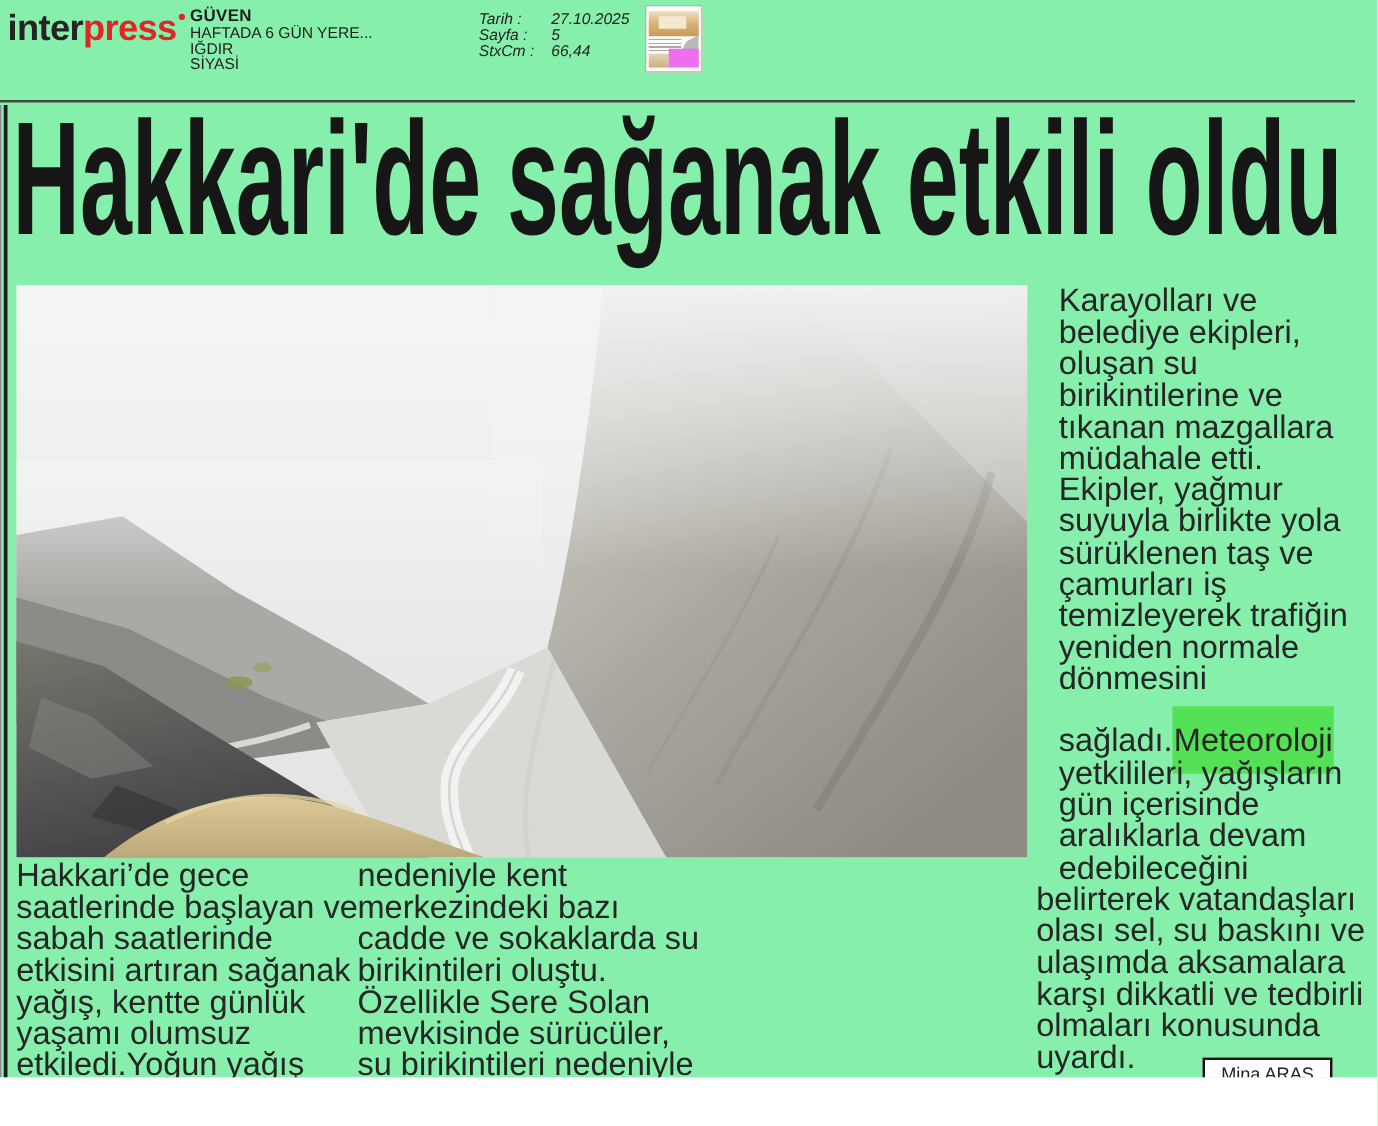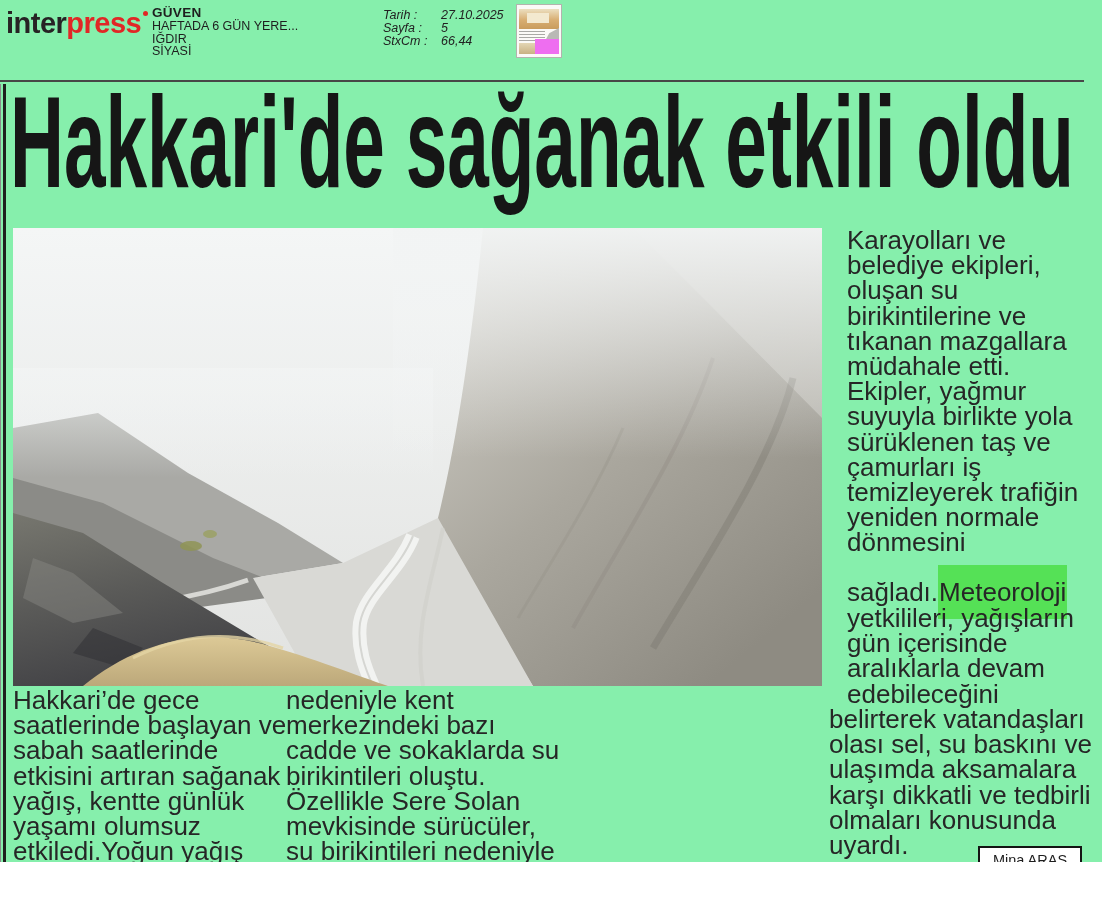--- a/index.html
+++ b/index.html
@@ -41,21 +41,21 @@
   .col1{left:13px;top:688px;}
   .col2{left:286px;top:688px;}
   .col3{left:556px;top:688px;}
   .rc-top{left:847px;top:228px;}
   .rc-hl{left:847px;top:580px;}
   .rc-mid{left:847px;top:606px;}
   .rc-bottom{left:829px;top:707px;}
   .hl{background:#55e156;padding:12px 1px;}
 
   .byline{position:absolute;left:962px;top:846px;width:100px;height:24px;border:2px solid #141414;
-          background:#fff;display:flex;align-items:center;justify-content:center;font-size:14.5px;color:#1d1d1d;margin-left:16px;}
+          background:#fff;display:flex;align-items:center;justify-content:center;font-size:14.5px;color:#1d1d1d;}
 </style>
 </head>
 <body>
 
 <div class="page">
 
   <div class="logo">
     <span class="logo-inter">inter</span><span class="logo-press">press</span><span class="logo-reg"></span>
   </div>
 

